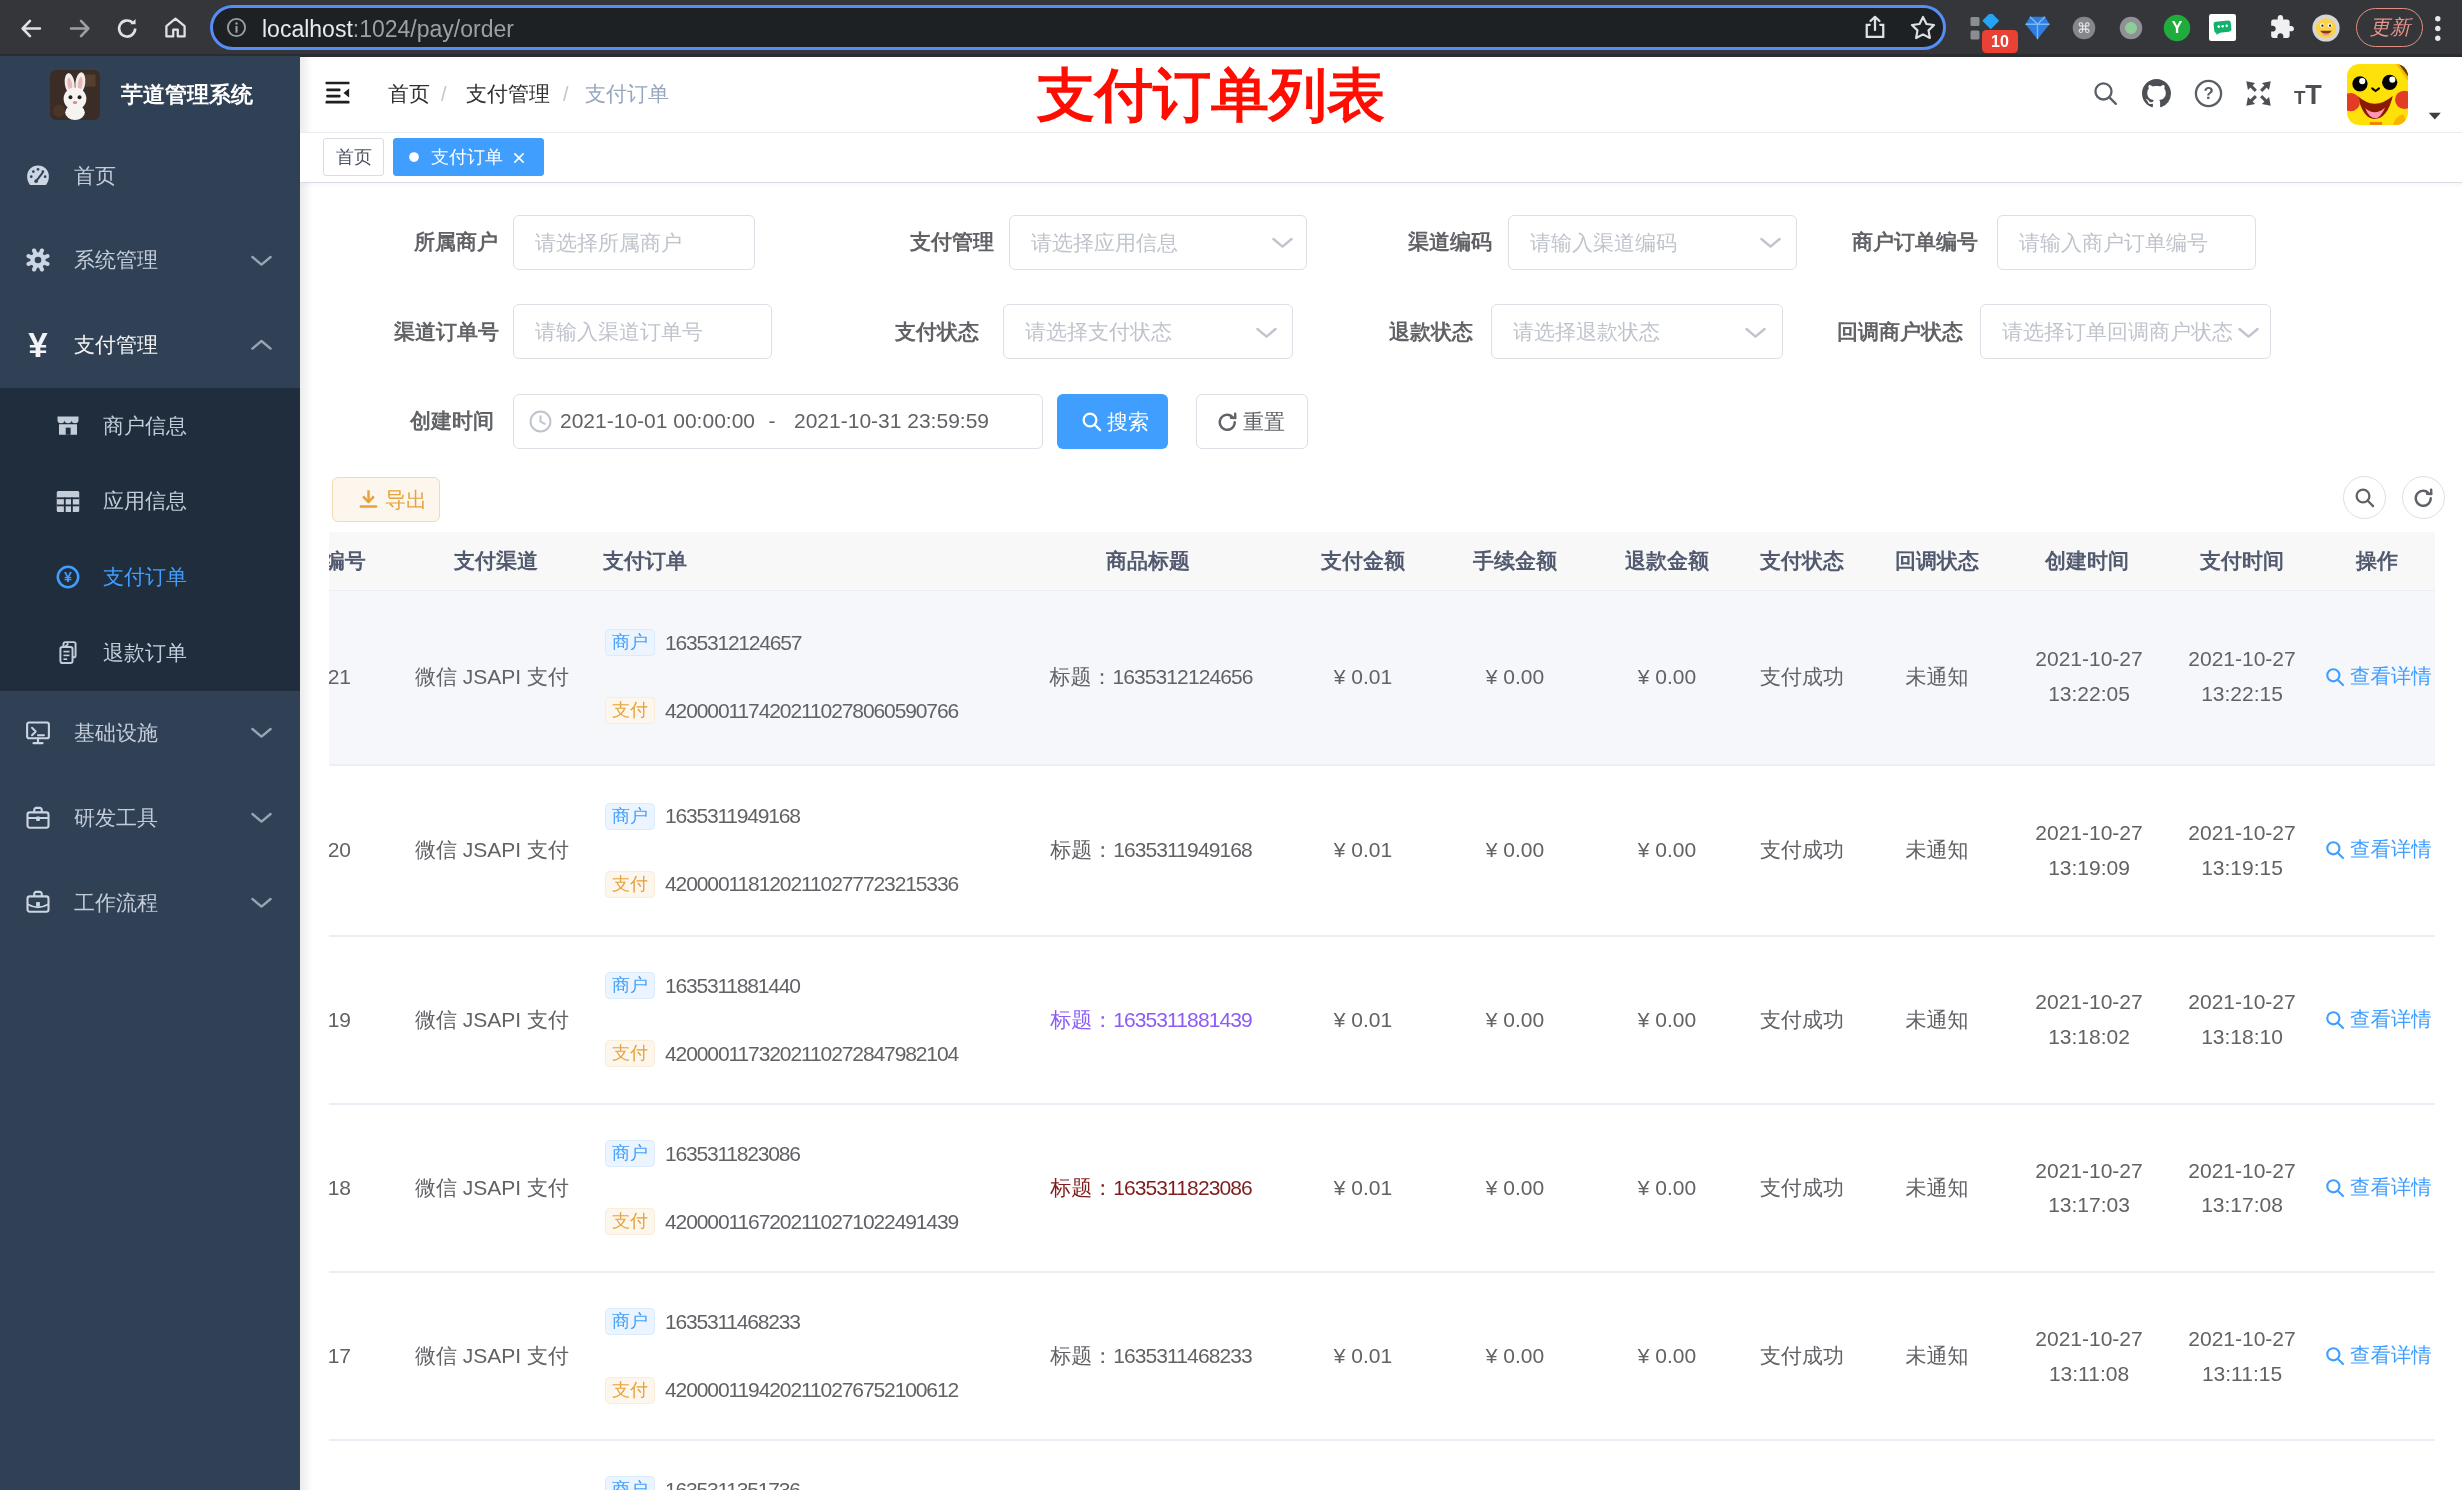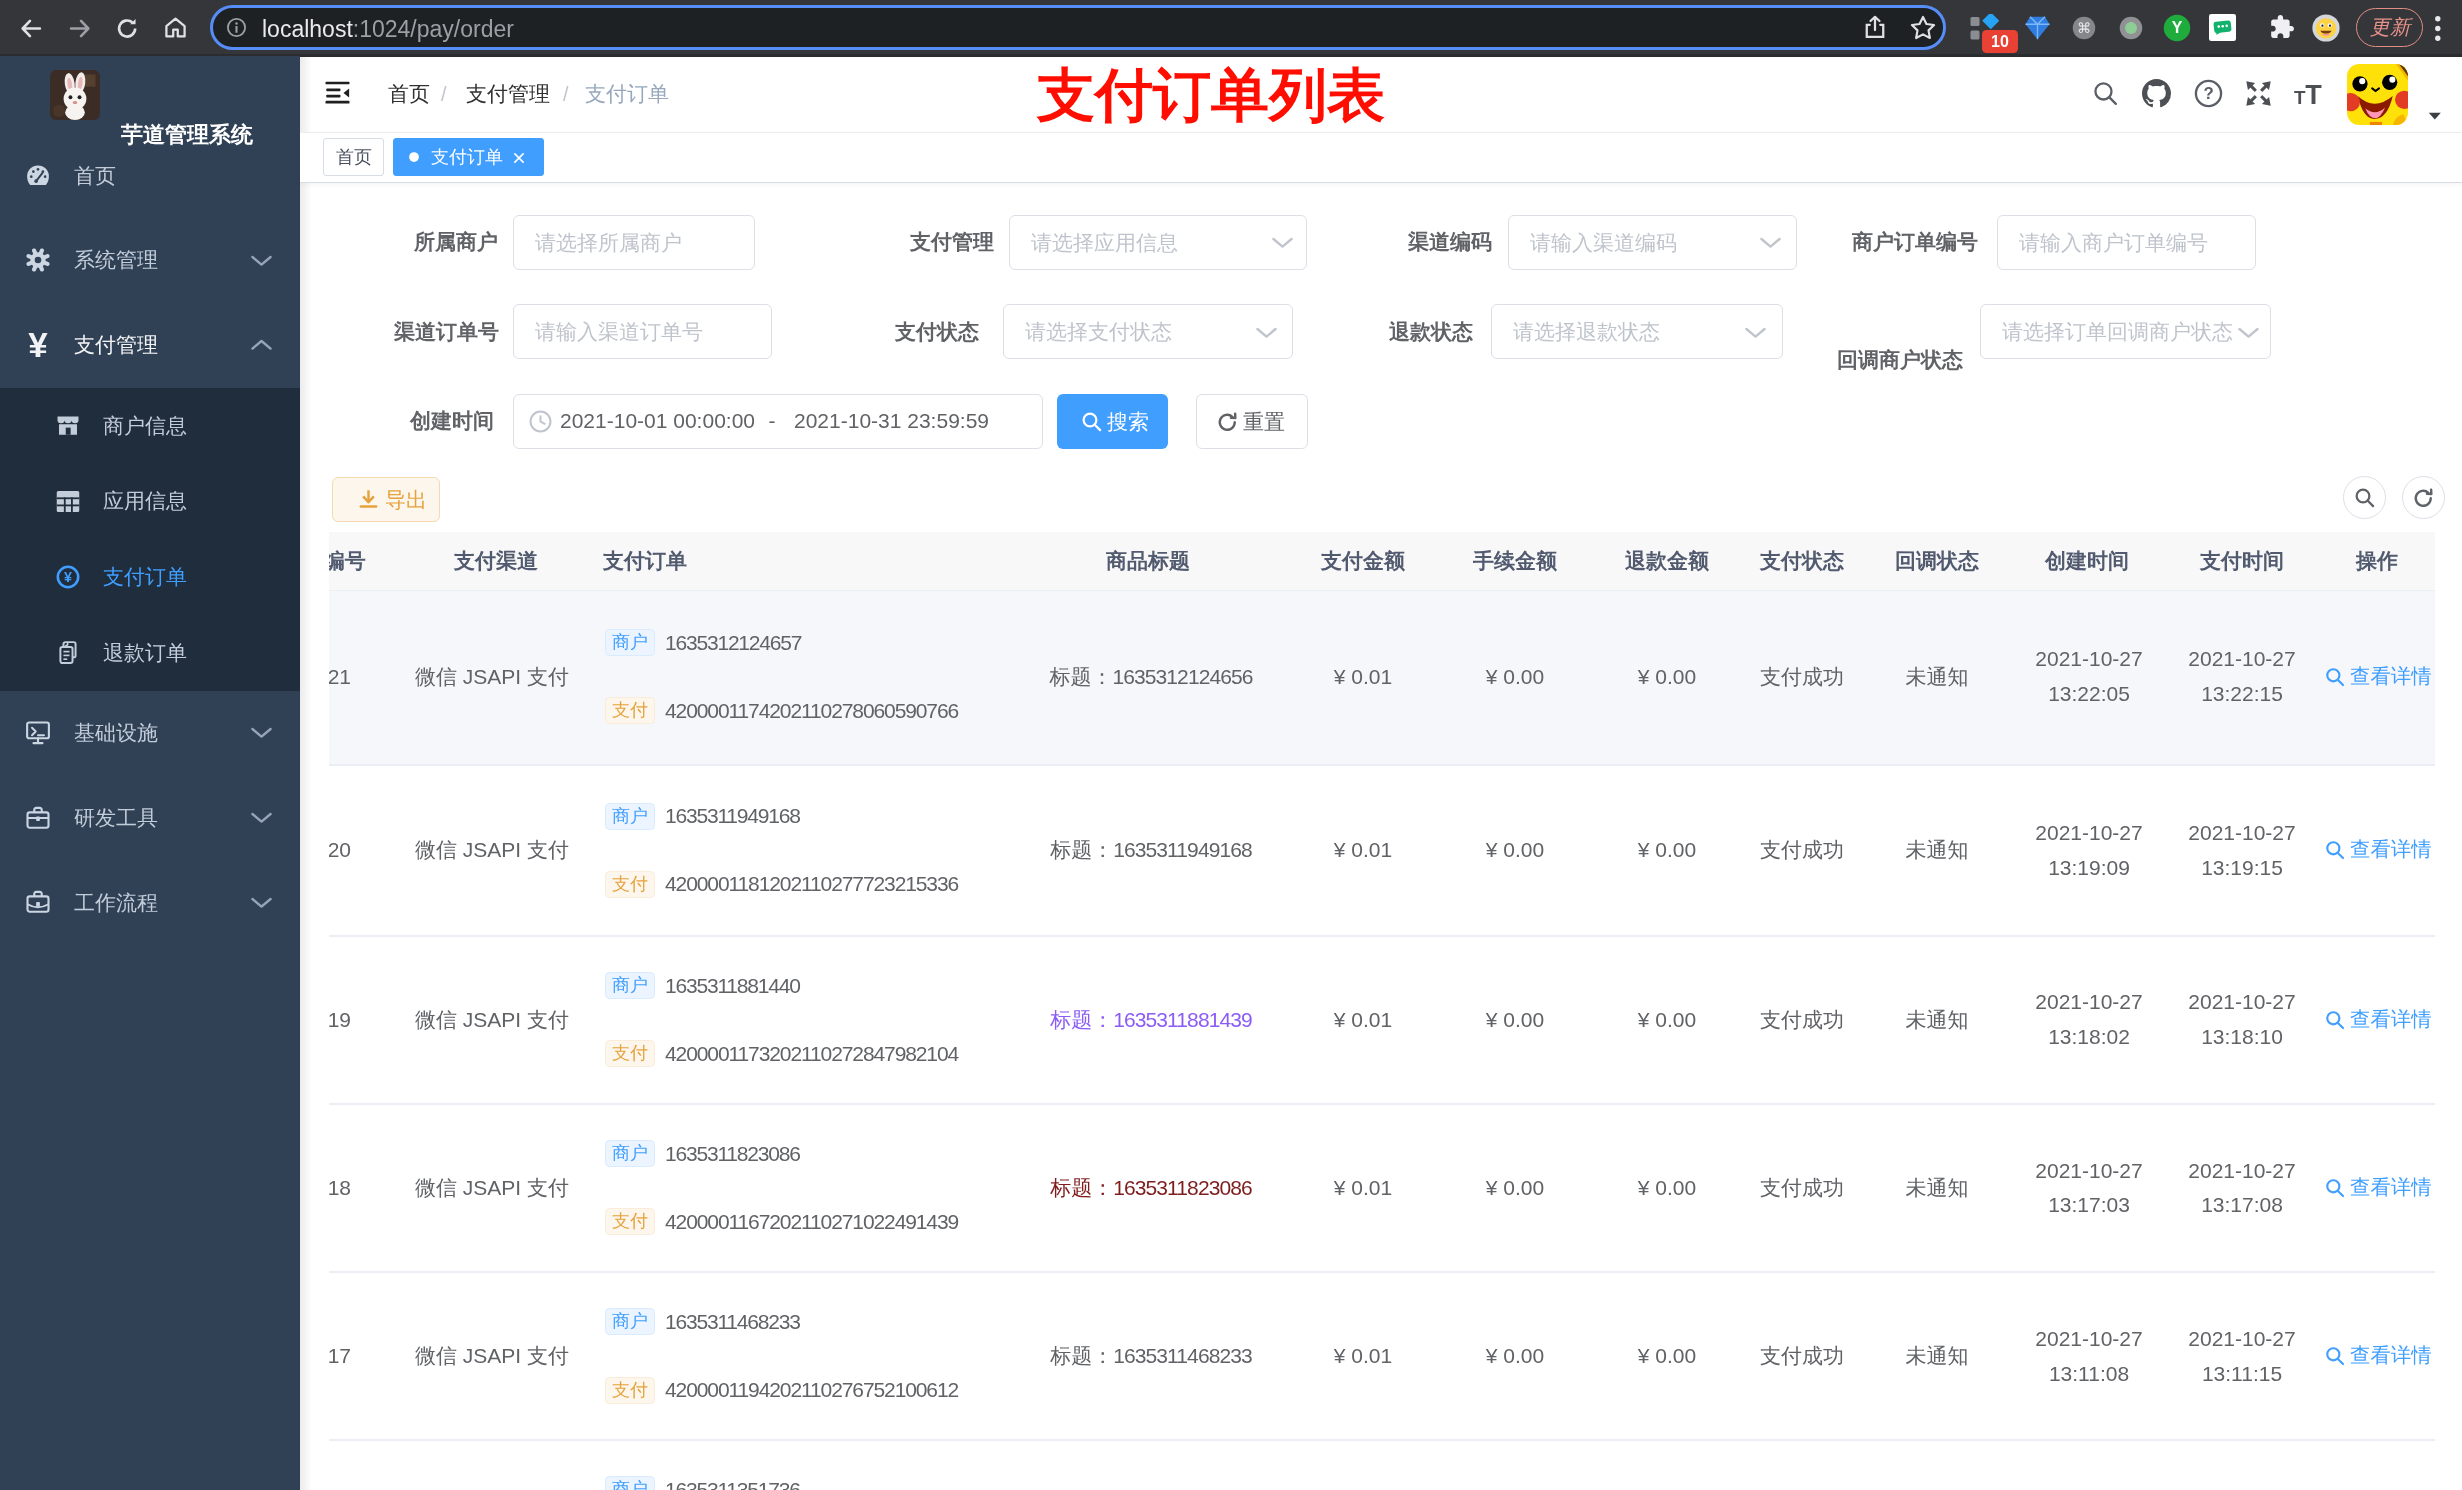--- a/index.html
+++ b/index.html
@@ -94,21 +94,21 @@
 <ellipse cx="26" cy="18" rx="6.5" ry="14" fill="#f2ecea" transform="rotate(-8 26 18)"></ellipse>
 <ellipse cx="26" cy="19" rx="3" ry="9" fill="#e8b8b8" transform="rotate(-8 26 18)"></ellipse>
 <ellipse cx="40" cy="17" rx="6.5" ry="14" fill="#f2ecea" transform="rotate(7 40 17)"></ellipse>
 <ellipse cx="40" cy="18" rx="3" ry="9" fill="#e8b8b8" transform="rotate(7 40 17)"></ellipse>
 <circle cx="33" cy="38" r="15" fill="#f7f3f1"></circle>
 <ellipse cx="33" cy="56" rx="13" ry="10" fill="#f7f3f1"></ellipse>
 <circle cx="27" cy="36" r="2.6" fill="#222"></circle>
       <circle cx="39" cy="36" r="2.6" fill="#222"></circle>
 <ellipse cx="33" cy="43" rx="3" ry="2" fill="#d98a8a"></ellipse>
     </svg>
-<div class="t" style="left:121px;top:95px;font-size:22px;color:#ffffff;font-weight:700;transform:translateY(-50%);margin-top:40px;">芋道管理系统</div>
+<div class="t" style="left:121px;top:95px;font-size:22px;color:#ffffff;font-weight:700;transform:translateY(-50%);">芋道管理系统</div>
 <svg class="abs" style="left:26px;top:164px;" width="24" height="23" viewBox="0 0 32 30">
       <path d="M16 1.5 A14.5 14.5 0 0 1 30.5 16 q0 7-4 11.5 H5.5 Q1.5 23 1.5 16 A14.5 14.5 0 0 1 16 1.5 Z" fill="#ccd6e3"></path>
       <circle cx="7" cy="16.5" r="1.8" fill="#304156"></circle>
       <circle cx="9.8" cy="9.8" r="1.8" fill="#304156"></circle>
       <circle cx="16" cy="6.8" r="1.8" fill="#304156"></circle>
       <circle cx="22.5" cy="9.8" r="1.8" fill="#304156"></circle>
       <circle cx="25.5" cy="16.5" r="1.8" fill="#304156"></circle>
       <path d="M13.5 22.5 L22 11.5" stroke="#304156" stroke-width="2.6" stroke-linecap="round"></path>
       <circle cx="13.5" cy="22.5" r="2.4" fill="#304156"></circle>
     </svg>
@@ -303,21 +303,21 @@
     <div class="t" style="left:1025px;top:332px;font-size:21px;color:#bfc4cc;font-weight:400;transform:translateY(-50%);">请选择支付状态</div>
     <svg class="abs" style="left:1255px;top:326px;" width="23" height="13.6" viewBox="0 0 30 18">
       <path d="M3 4 L15 14 L27 4" stroke="#c0c4cc" stroke-width="3.2" fill="none" stroke-linecap="round" stroke-linejoin="round"></path>
     </svg>
 <div class="t" style="left:1473px;top:332px;font-size:21px;color:#606266;font-weight:700;transform:translate(-100%,-50%);">退款状态</div>
 <div class="abs" style="left:1491px;top:304px;width:292px;height:55px;background:#fff;border:1.5px solid #dcdfe6;border-radius:6px"></div>
     <div class="t" style="left:1513px;top:332px;font-size:21px;color:#bfc4cc;font-weight:400;transform:translateY(-50%);">请选择退款状态</div>
     <svg class="abs" style="left:1744px;top:326px;" width="23" height="13.6" viewBox="0 0 30 18">
       <path d="M3 4 L15 14 L27 4" stroke="#c0c4cc" stroke-width="3.2" fill="none" stroke-linecap="round" stroke-linejoin="round"></path>
     </svg>
-<div class="t" style="left:1963px;top:332px;font-size:21px;color:#606266;font-weight:700;transform:translate(-100%,-50%);margin-top:28px;">回调商户状态</div>
+<div class="t" style="left:1963px;top:332px;font-size:21px;color:#606266;font-weight:700;transform:translate(-100%,-50%);">回调商户状态</div>
 <div class="abs" style="left:1980px;top:304px;width:291px;height:55px;background:#fff;border:1.5px solid #dcdfe6;border-radius:6px"></div>
     <div class="t" style="left:2002px;top:332px;font-size:21px;color:#bfc4cc;font-weight:400;transform:translateY(-50%);">请选择订单回调商户状态</div>
     <svg class="abs" style="left:2237px;top:326px;" width="23" height="13.6" viewBox="0 0 30 18">
       <path d="M3 4 L15 14 L27 4" stroke="#c0c4cc" stroke-width="3.2" fill="none" stroke-linecap="round" stroke-linejoin="round"></path>
     </svg>
 <div class="t" style="left:494px;top:421px;font-size:21px;color:#606266;font-weight:700;transform:translate(-100%,-50%);">创建时间</div>
 <div class="abs" style="left:513px;top:394px;width:530px;height:55px;background:#fff;border:1.5px solid #dcdfe6;border-radius:6px"></div>
 <svg class="abs" style="left:529px;top:410px;" width="23" height="23" viewBox="0 0 30 30">
       <circle cx="15.0" cy="15.0" r="13.0" stroke="#c0c4cc" stroke-width="2.6" fill="none"></circle>
       <path d="M15.0 8.0 L15.0 15.0 L20.5 18.0" stroke="#c0c4cc" stroke-width="2.6" fill="none" stroke-linecap="round"></path>

